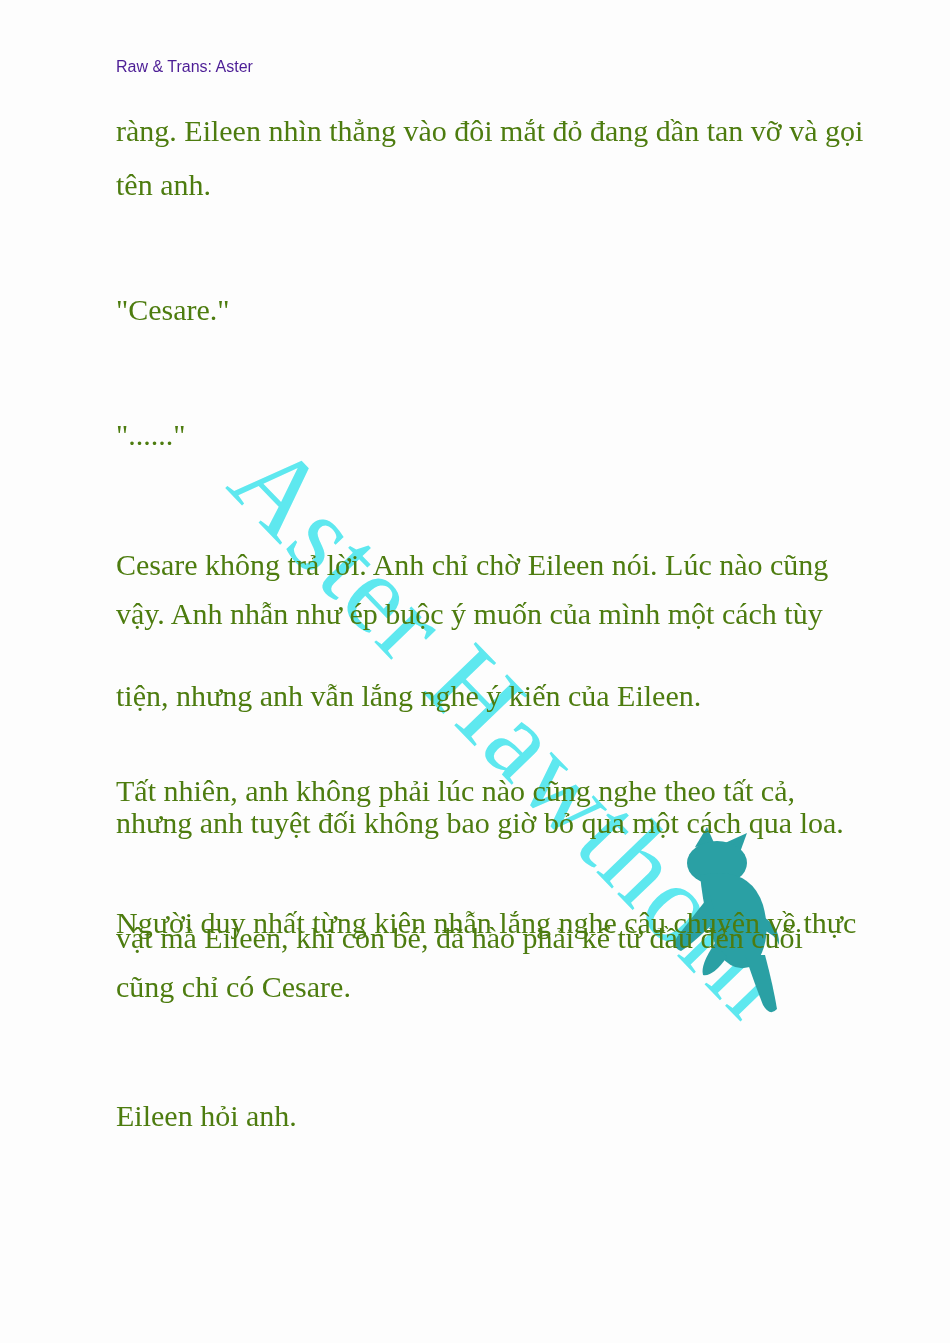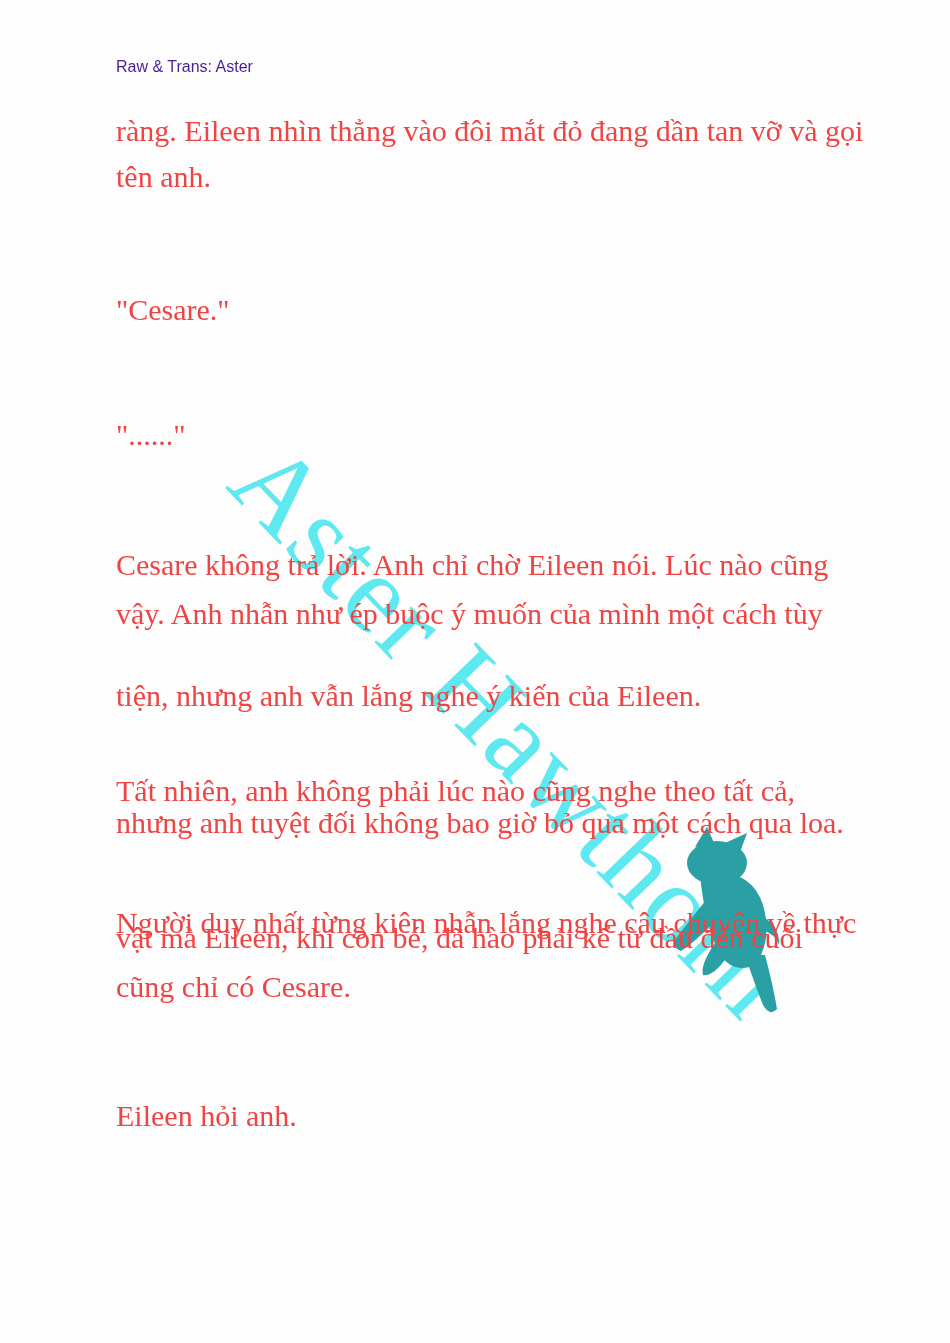--- a/index.html
+++ b/index.html
@@ -10,21 +10,21 @@
     overflow: hidden;
   }
   .header {
     position: absolute; left: 116px; top: 58px;
     font-family: "Liberation Sans", sans-serif;
     font-size: 16px; color: #4c1d95;
   }
   .line {
     position: absolute; left: 116px;
     font-family: "Liberation Serif", serif;
-    font-size: 30px; color: #ef4444;
+    font-size: 30px; color: #4d7c0f;
     white-space: nowrap;
     line-height: 1;
     z-index: 2;
   }
   .watermark {
     position: absolute;
     left: 118px; top: 590px;
     transform-origin: 0 0;
     transform: rotate(46deg) translate(0,-250px);
     font-family: "Liberation Serif", serif;
@@ -62,21 +62,21 @@
 
     <path d="M60 118 Q45 140 48 150 Q58 152 72 132 Z"></path>
 
     <path d="M90 130 Q100 160 108 180 Q115 192 122 184 Q118 160 110 130 Z"></path>
 
     <path d="M105 90 Q125 100 124 120 Q120 108 104 104 Z"></path>
   </g>
 </svg>
 
 <div class="line" style="top:116px">ràng. Eileen nhìn thẳng vào đôi mắt đỏ đang dần tan vỡ và gọi</div>
-<div class="line" style="top:162px">tên anh.</div>
+<div class="line" style="top:170px">tên anh.</div>
 
 <div class="line" style="top:295px">"Cesare."</div>
 
 <div class="line" style="top:420px">"......"</div>
 
 <div class="line" style="top:550px">Cesare không trả lời. Anh chỉ chờ Eileen nói. Lúc nào cũng</div>
 <div class="line" style="top:599px">vậy. Anh nhẫn như ép buộc ý muốn của mình một cách tùy</div>
 <div class="line" style="top:681px">tiện, nhưng anh vẫn lắng nghe ý kiến của Eileen.</div>
 
 <div class="line" style="top:776px">Tất nhiên, anh không phải lúc nào cũng nghe theo tất cả,</div>

